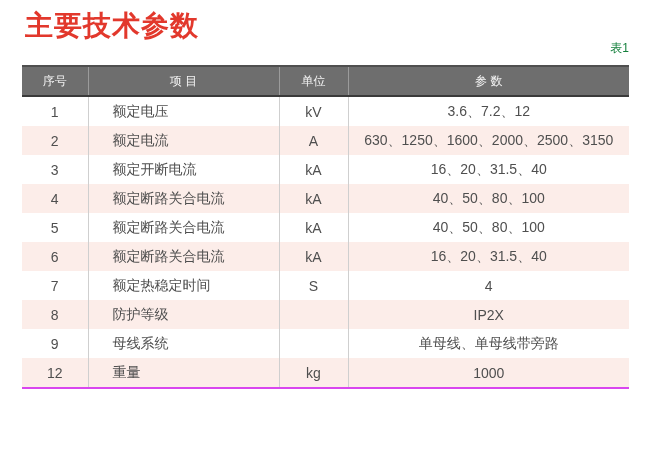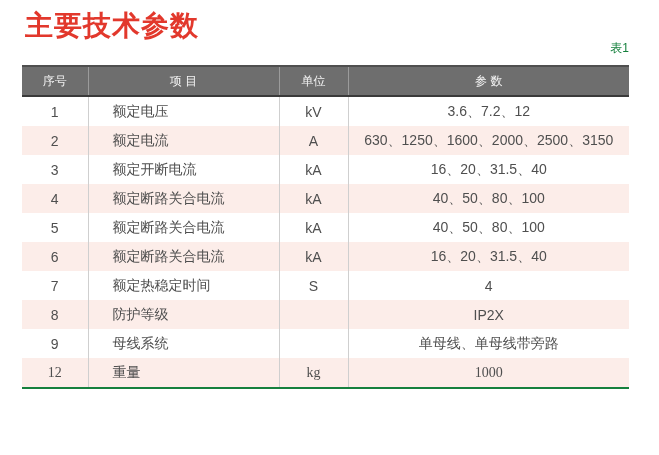--- a/index.html
+++ b/index.html
@@ -65,21 +65,21 @@
     text-align: center;
     padding: 0;
     background: #ffffff;
   }
   table.params td + td { border-left: 1px solid #cfcfcf; }
   table.params tbody tr:nth-child(even) td { background: #fcede9; }
   table.params td.col-item {
     text-align: left;
     padding-left: 24px;
   }
-  table.params tbody tr:last-child td { border-bottom: 2px solid #15803d; font-family: Liberation Serif, serif; }
+  table.params tbody tr:last-child td { border-bottom: 2px solid #d946ef; }
 </style>
 </head>
 <body>
 
 <div class="page">
 
   <div class="title">主要技术参数</div>
 
   <div class="table-label">表1</div>
 

